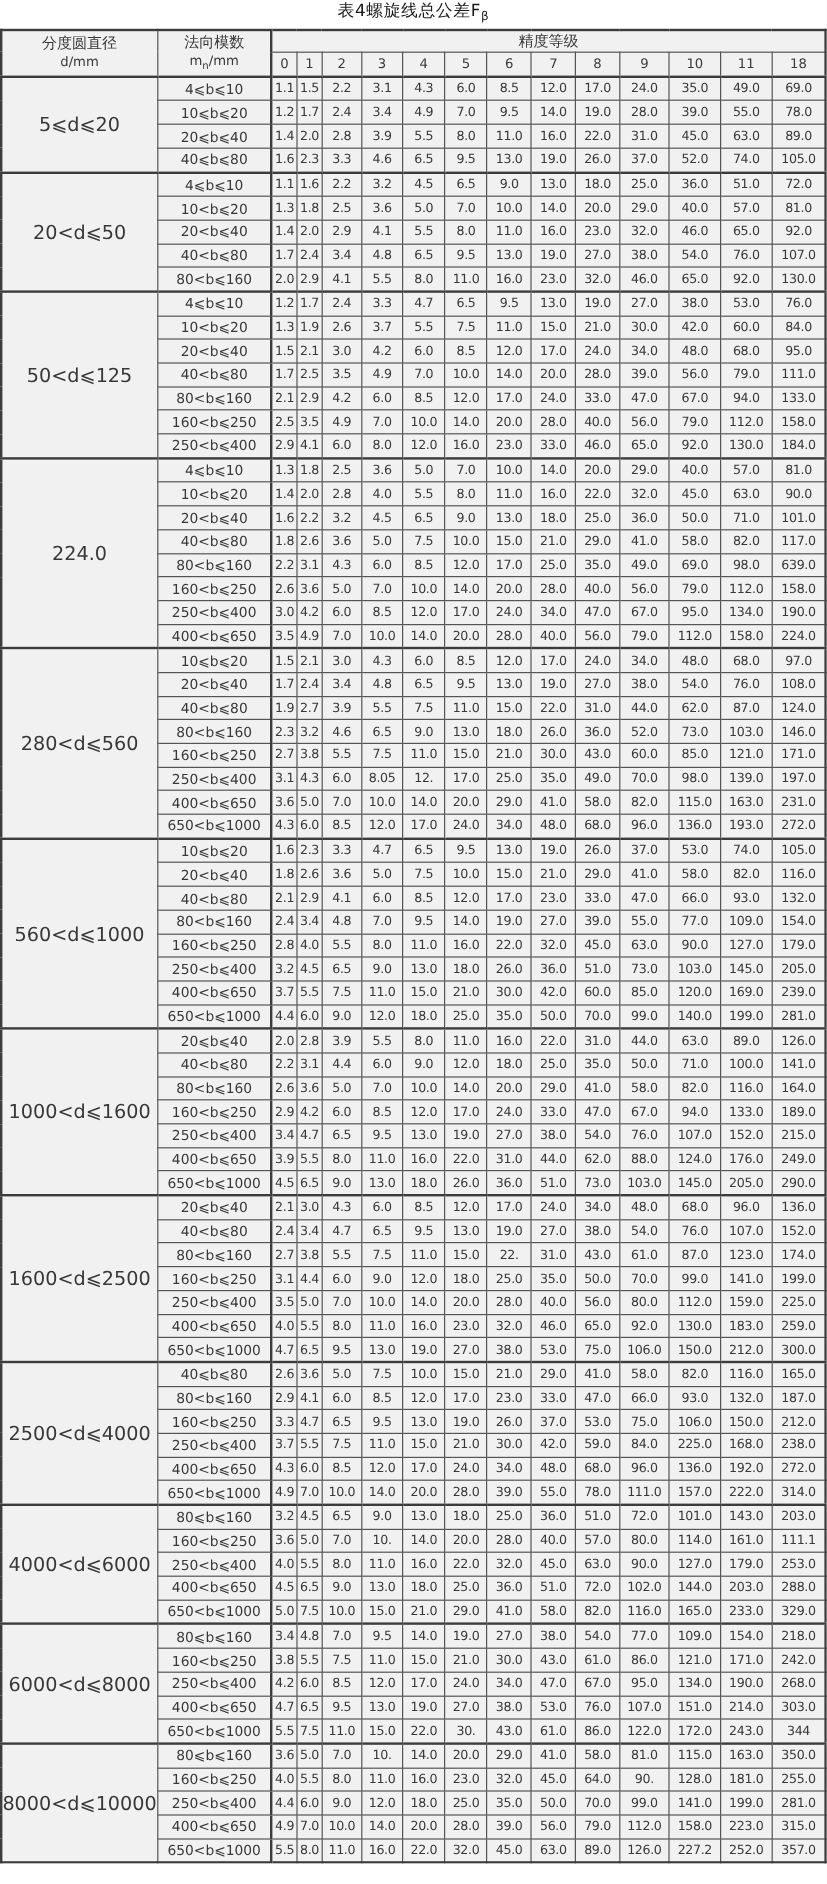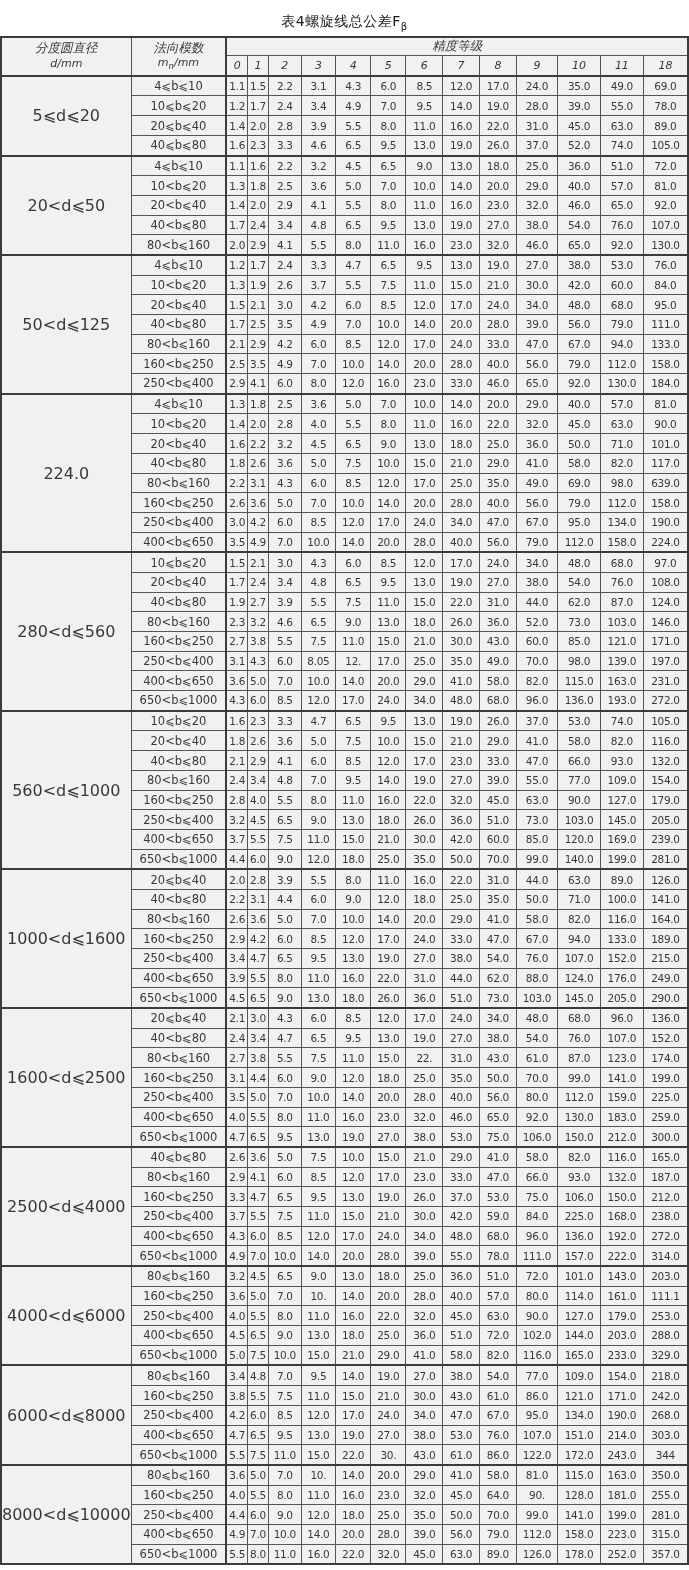--- a/index.html
+++ b/index.html
@@ -5,21 +5,21 @@
   html,body{margin:0;padding:0;}
   body{
     width:689px;
     background:#ffffff;
     font-family:"DejaVu Sans", sans-serif;
     -webkit-font-smoothing:none;
   }
   .page{width:689px;}
   .title{
     text-align:center;
-    padding:13px 0 4px 0;
+    padding:0 0 4px 0;
     font-size:14px;
     color:#1a1a1a;
     letter-spacing:0.5px;
   }
   .title sub{font-size:10px;}
   table{
     border-collapse:collapse;
     table-layout:fixed;
     margin:0 auto;
     background:#f1f1f1;
@@ -33,21 +33,21 @@
     font-size:11px;
     color:#383838;
     white-space:nowrap;
     overflow:hidden;
     font-weight:normal;
   }
   thead tr.top th{height:17px;font-size:12.5px;}
   thead tr.grades th{height:19px;font-size:11px;}
   thead th.dhead,thead th.mhead{font-size:12.5px;line-height:1.35;}
   thead th.dhead div.sub,thead th.mhead div.sub{font-size:11px;}
-  thead{border-bottom:2px solid #3c3c3c;font-style:italic;}
+  thead{border-bottom:2px solid #3c3c3c;}
   th sub,td sub{font-size:8.5px;}
   tbody td{height:18.7px;}
   tr.group-start td{border-top:2px solid #3c3c3c;}
   .first-grade{border-left:2px solid #3c3c3c;}
   td.dcell{font-size:16px;}
   td.bcell{font-size:11.5px;}
   td.vcell{font-size:10.5px;letter-spacing:-0.3px;}
 </style>
 </head>
 <body>
@@ -1303,19 +1303,19 @@
           <td class="vcell first-grade">5.5</td>
           <td class="vcell">8.0</td>
           <td class="vcell">11.0</td>
           <td class="vcell">16.0</td>
           <td class="vcell">22.0</td>
           <td class="vcell">32.0</td>
           <td class="vcell">45.0</td>
           <td class="vcell">63.0</td>
           <td class="vcell">89.0</td>
           <td class="vcell">126.0</td>
-          <td class="vcell">178.0</td>
+          <td class="vcell">227.2</td>
           <td class="vcell">252.0</td>
           <td class="vcell">357.0</td>
         </tr>
       </tbody>
   </table>
 </div>
 
 </body></html>

